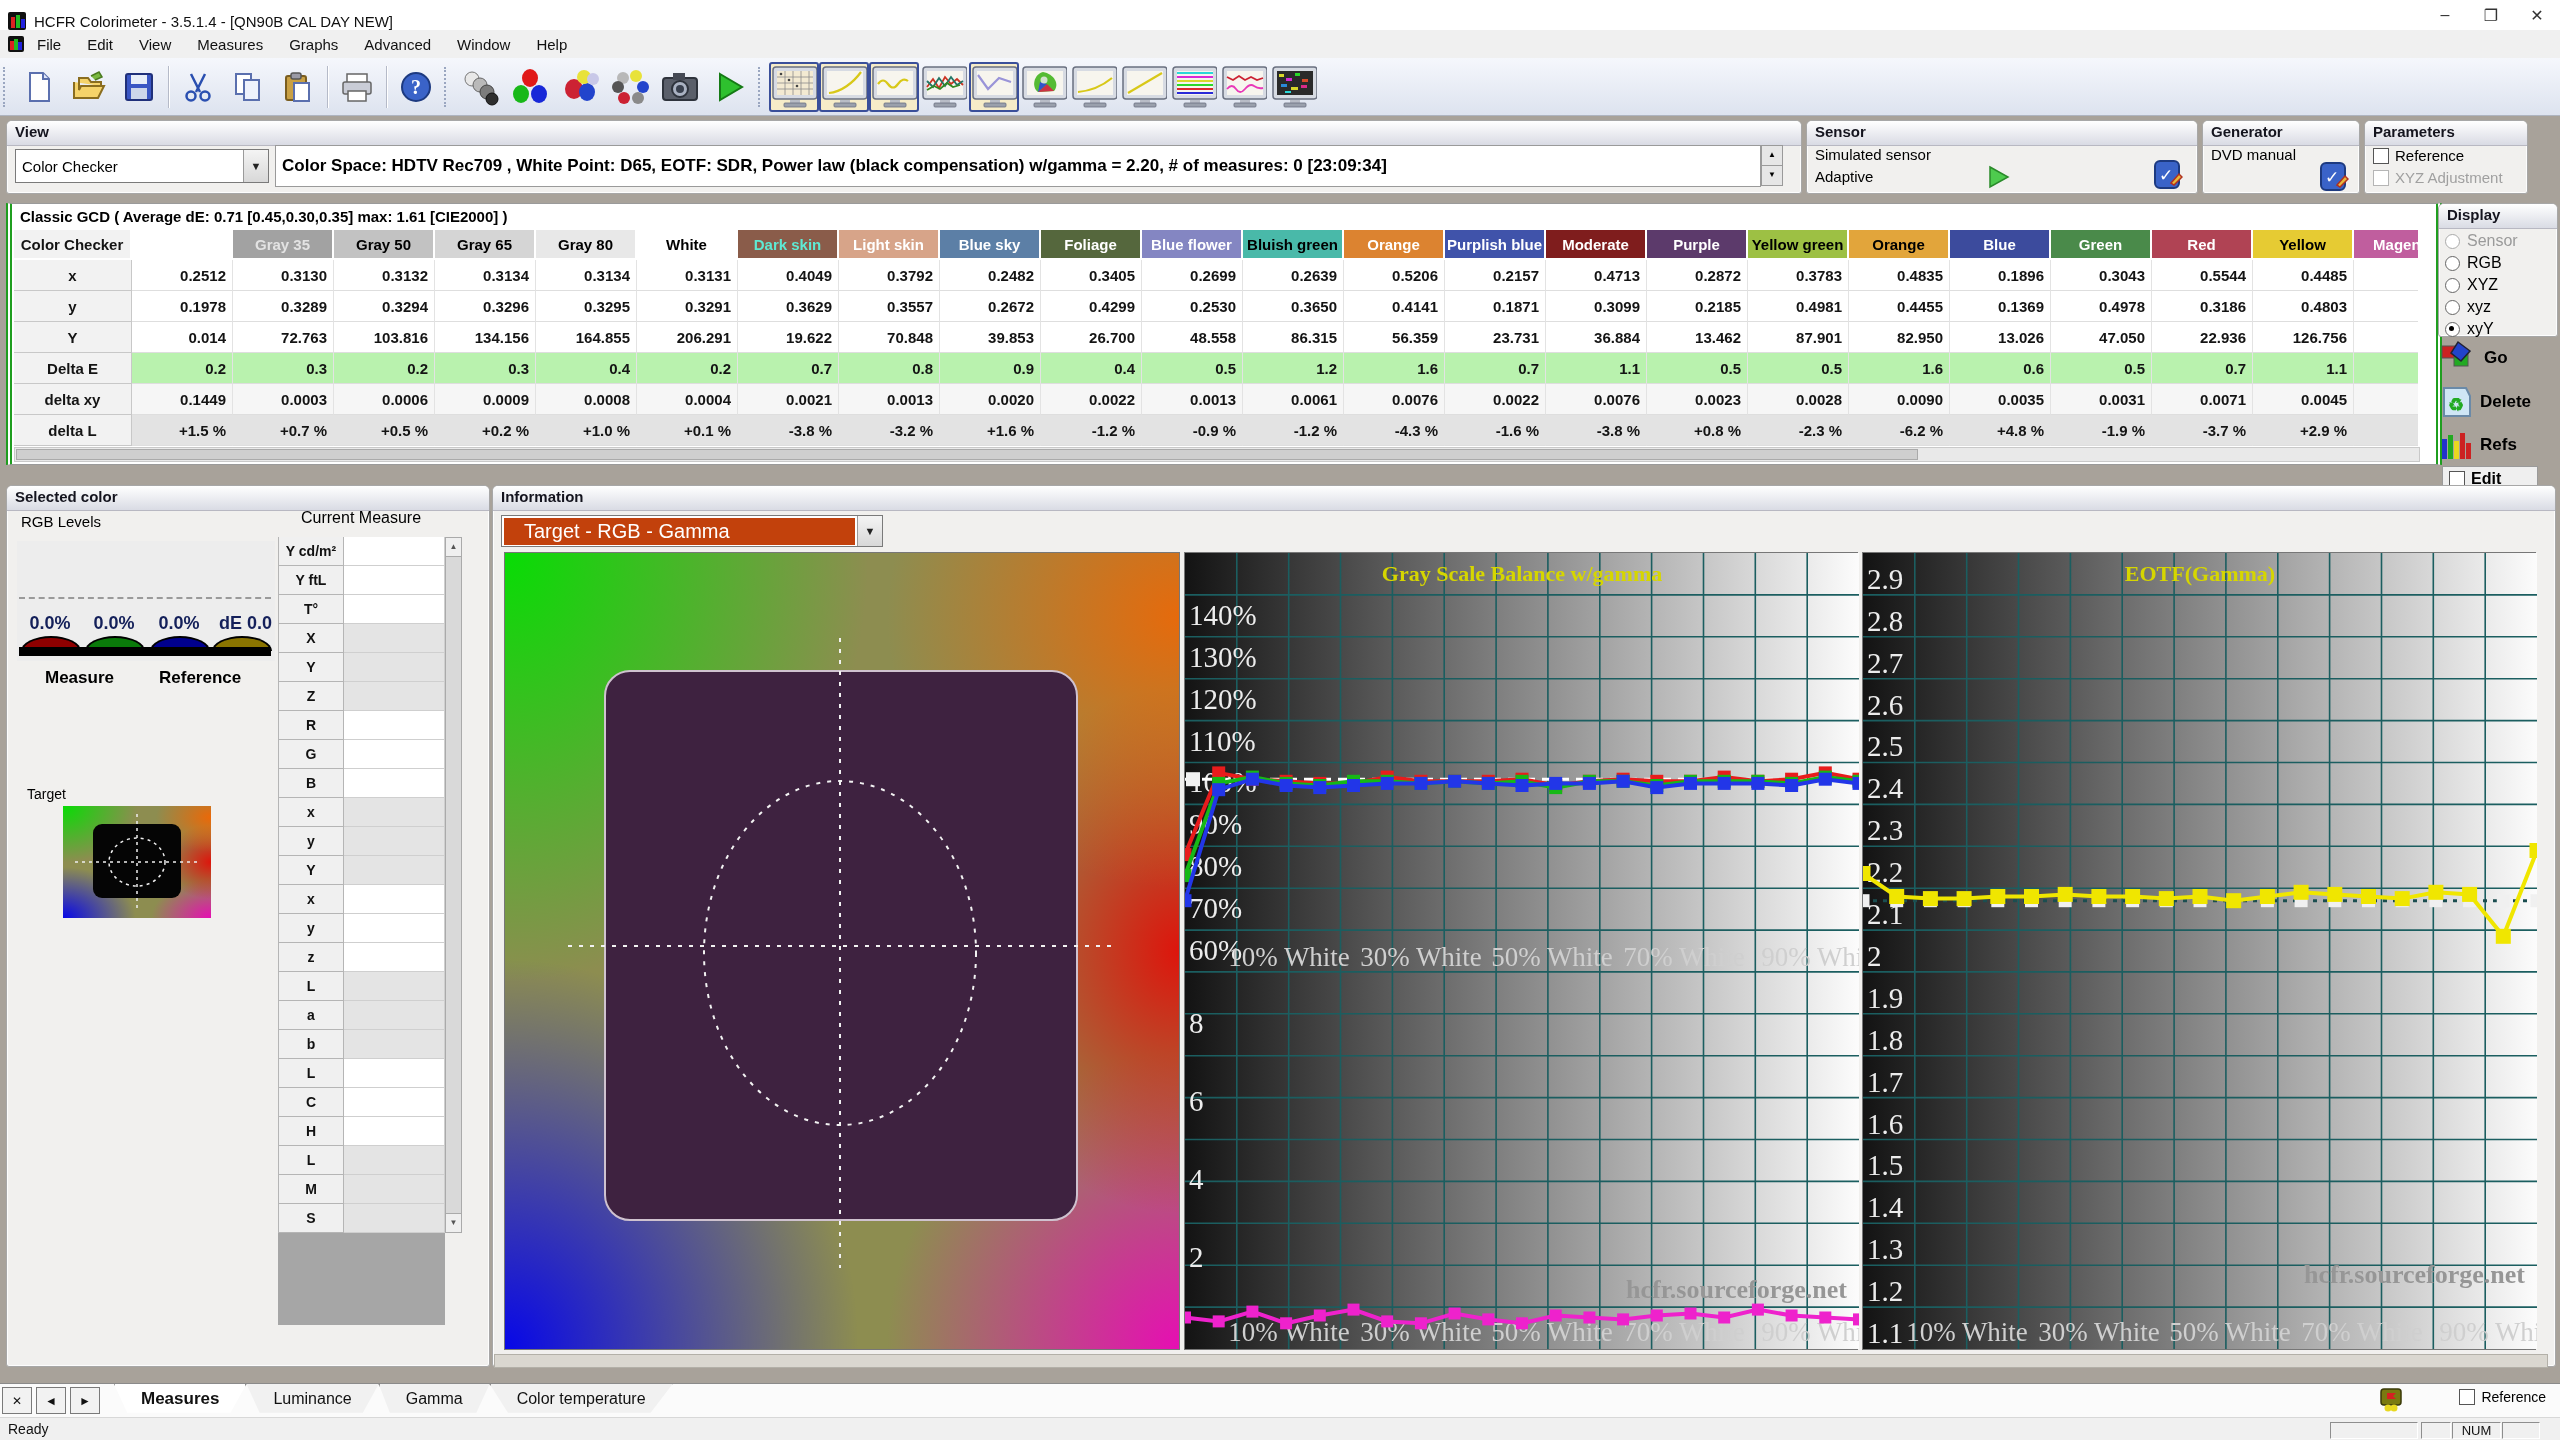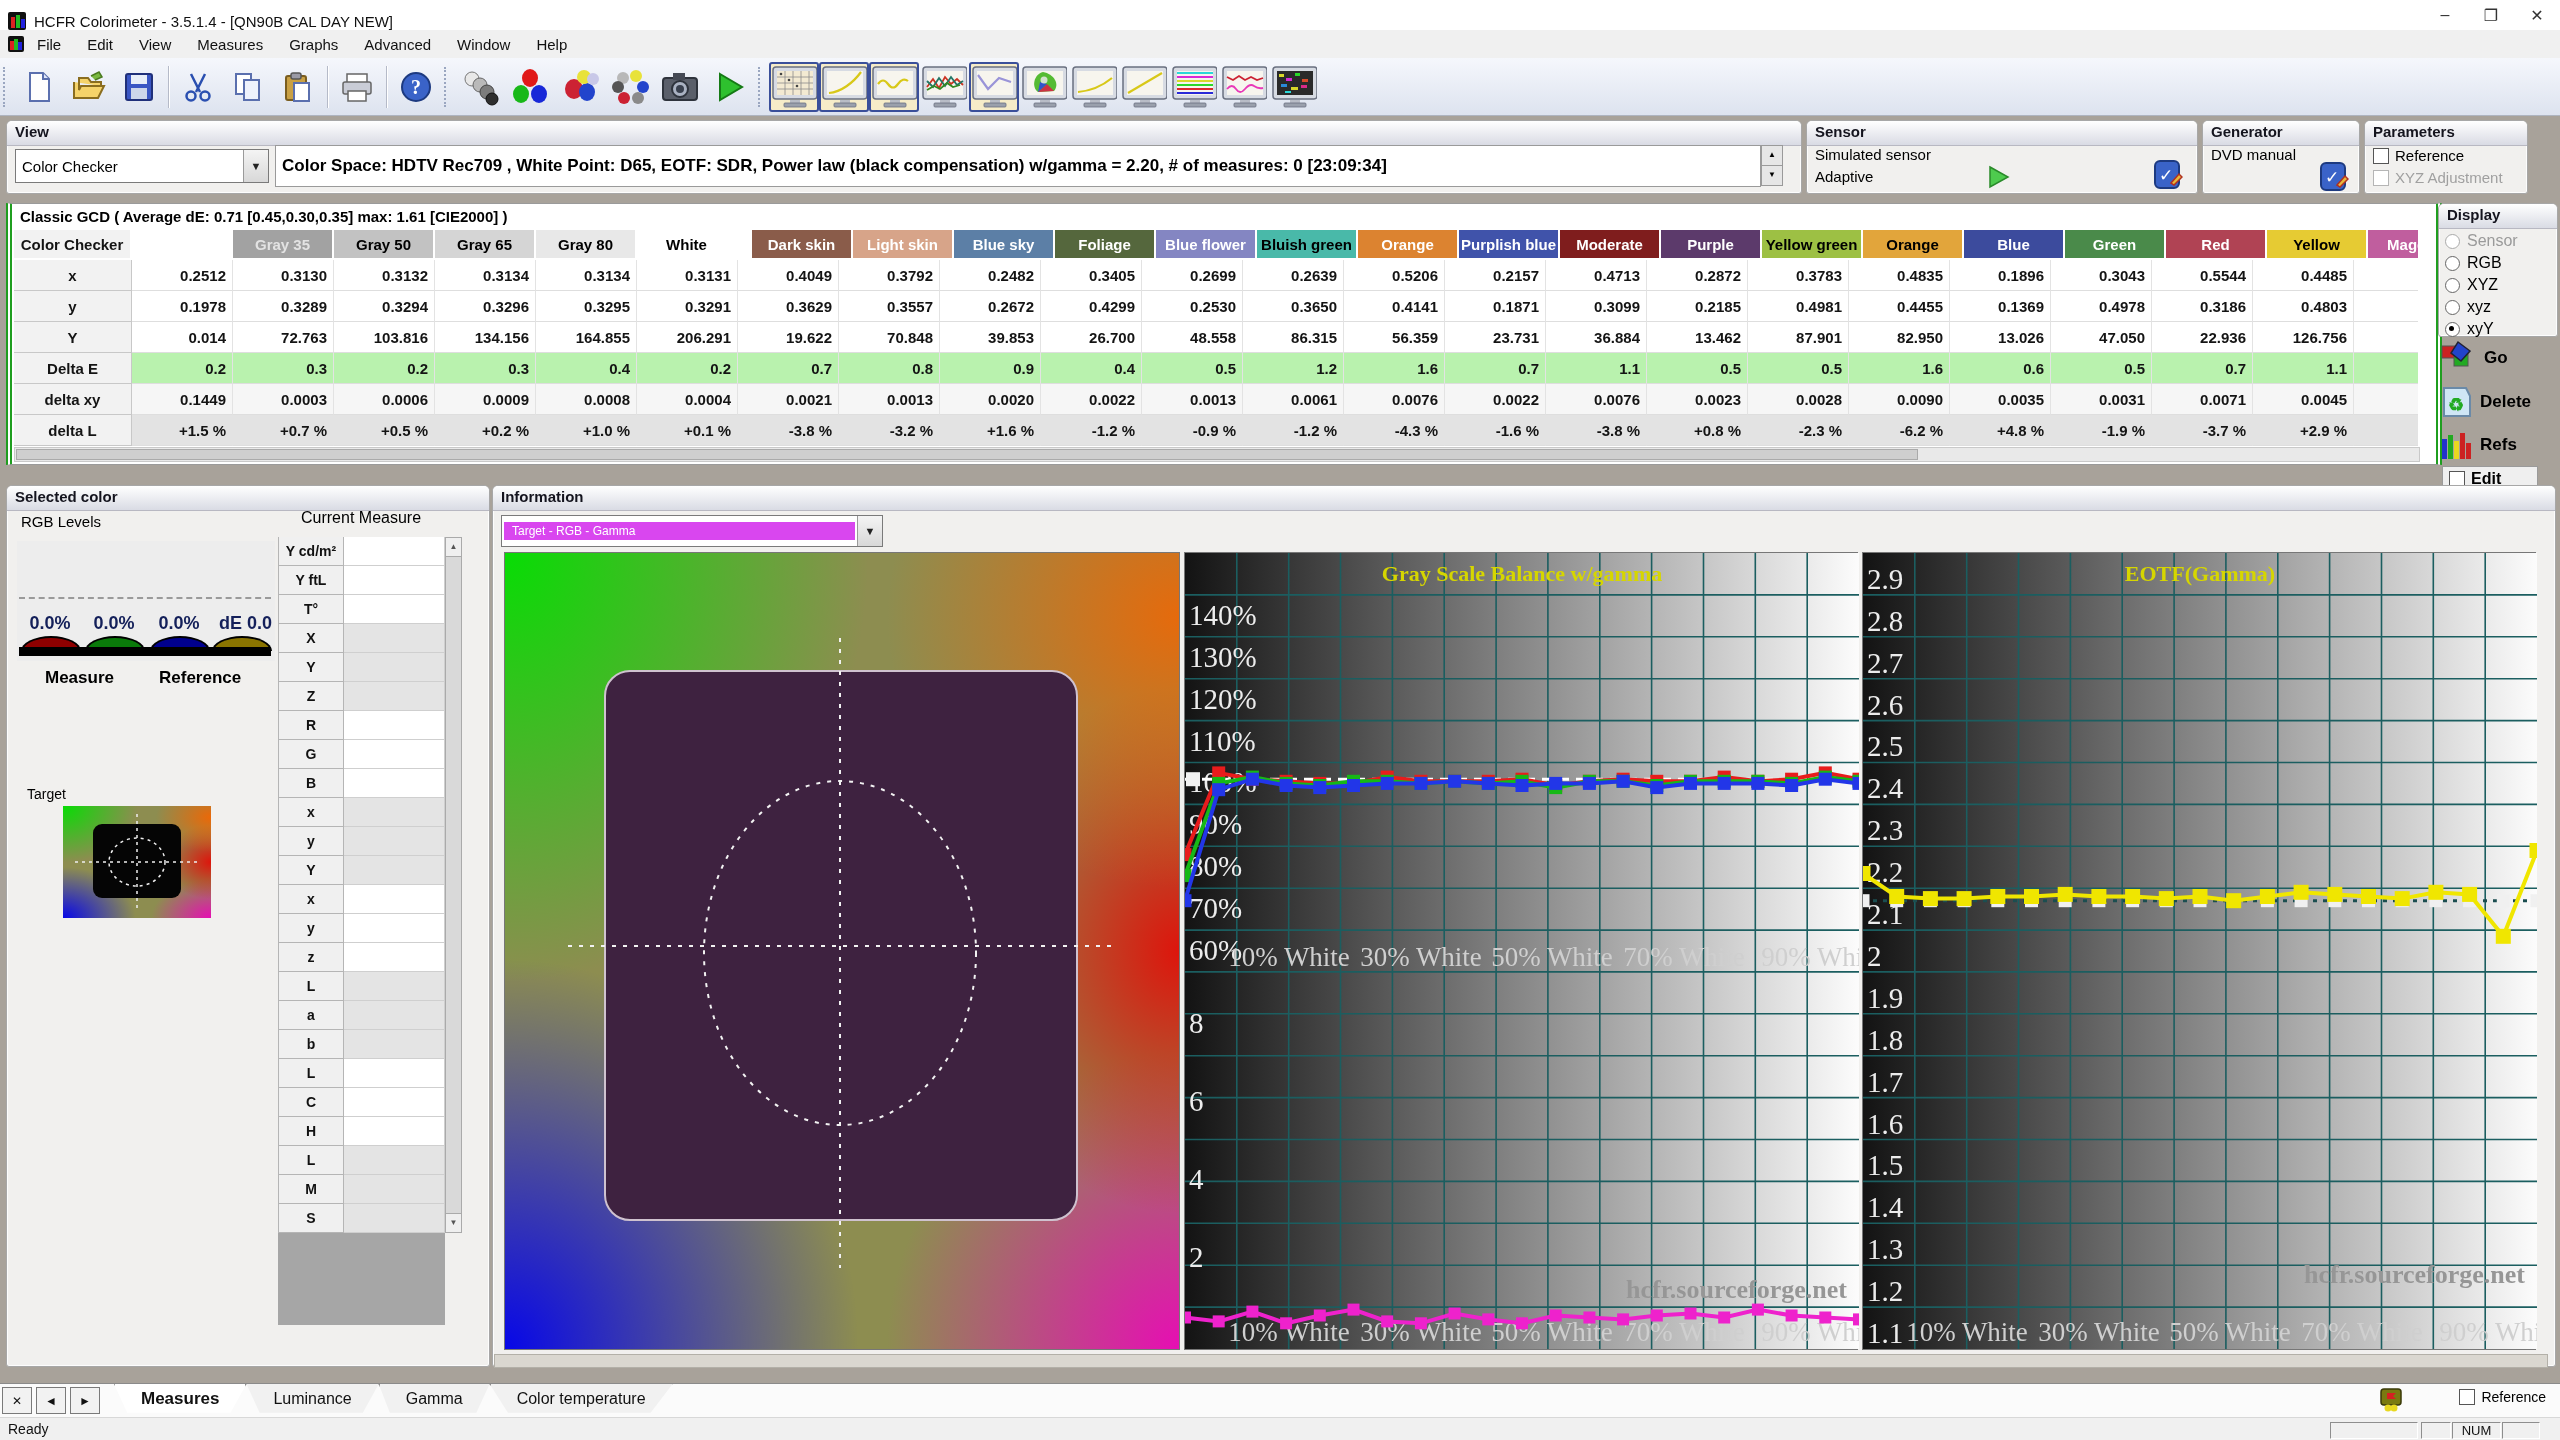--- a/index.html
+++ b/index.html
@@ -398,21 +398,21 @@
     <div id="tabletitle">Classic GCD ( Average dE: 0.71 [0.45,0.30,0.35] max: 1.61 [CIE2000] )</div>
     <div id="grid">
         <div class="trow hd">
           <div class="tc lab hdc" style="font-size:15px;">Color Checker</div>
           <div class="tc hdc" style="background:#000000;color:#ffffff;margin-top:44px;">Black</div>
           <div class="tc hdc" style="background:#a2a2a2;color:#e3e3e3;">Gray 35</div>
           <div class="tc hdc" style="background:#c2c2c2;color:#000000;">Gray 50</div>
           <div class="tc hdc" style="background:#d5d5d5;color:#000000;">Gray 65</div>
           <div class="tc hdc" style="background:#e8e8e8;color:#000000;">Gray 80</div>
           <div class="tc hdc" style="background:#ffffff;color:#000000;">White</div>
-          <div class="tc hdc" style="background:#8a5c4a;color:#ffffff;margin-left:14px;">Dark skin</div>
+          <div class="tc hdc" style="background:#8a5c4a;color:#5eead4;">Dark skin</div>
           <div class="tc hdc" style="background:#d7a489;color:#ffffff;">Light skin</div>
           <div class="tc hdc" style="background:#5c7fa6;color:#ffffff;">Blue sky</div>
           <div class="tc hdc" style="background:#55673d;color:#ffffff;">Foliage</div>
           <div class="tc hdc" style="background:#8486c2;color:#ffffff;">Blue flower</div>
           <div class="tc hdc" style="background:#49b9a9;color:#000000;">Bluish green</div>
           <div class="tc hdc" style="background:#dc8330;color:#ffffff;">Orange</div>
           <div class="tc hdc" style="background:#4053aa;color:#ffffff;">Purplish blue</div>
           <div class="tc hdc" style="background:#7f1d1d;color:#ffffff;">Moderate</div>
           <div class="tc hdc" style="background:#5c3a6b;color:#ffffff;">Purple</div>
           <div class="tc hdc" style="background:#9dc044;color:#000000;">Yellow green</div>
@@ -763,21 +763,21 @@
     <div class="abs" style="left:438px;top:51px;width:17px;height:696px;background:#d9d9d9;border:1px solid #aaa;box-sizing:border-box;">
       <div style="height:18px;background:#efefef;border-bottom:1px solid #aaa;font-size:8px;text-align:center;line-height:17px;color:#555;">▲</div>
       <div style="position:absolute;bottom:0;width:100%;height:18px;background:#efefef;border-top:1px solid #aaa;font-size:8px;text-align:center;line-height:17px;color:#555;">▼</div>
     </div>
     <div class="abs" style="left:271px;top:747px;width:167px;height:92px;background:#a6a6a6;"></div>
   </div>
 
   <div id="infopanel" class="panel abs">
     <div class="cap">Information</div>
     <div class="combo abs" style="left:8px;top:29px;width:380px;height:30px;">
-      <span class="txt" style="background:#d946ef;color:#fff;margin:2px;padding:2px 8px;font-size:12px;">Target - RGB - Gamma</span>
+      <span class="txt" style="background:#c2410c;color:#fff;margin:2px;padding:2px 20px;font-size:20px;">Target - RGB - Gamma</span>
       <span class="drop">▼</span>
     </div>
   </div>
 
   <div id="cie" class="chartbox">
     <div id="purplebox"></div>
     <svg class="abs" style="left:0;top:0;" width="674" height="796">
       <line x1="335" y1="85" x2="335" y2="715" stroke="#f2f2f2" stroke-width="2" stroke-dasharray="4 7"></line>
       <line x1="63" y1="393" x2="607" y2="393" stroke="#f2f2f2" stroke-width="2" stroke-dasharray="4 7"></line>
       <ellipse cx="335" cy="400" rx="136" ry="172" fill="none" stroke="#f2f2f2" stroke-width="2" stroke-dasharray="4 7"></ellipse>

